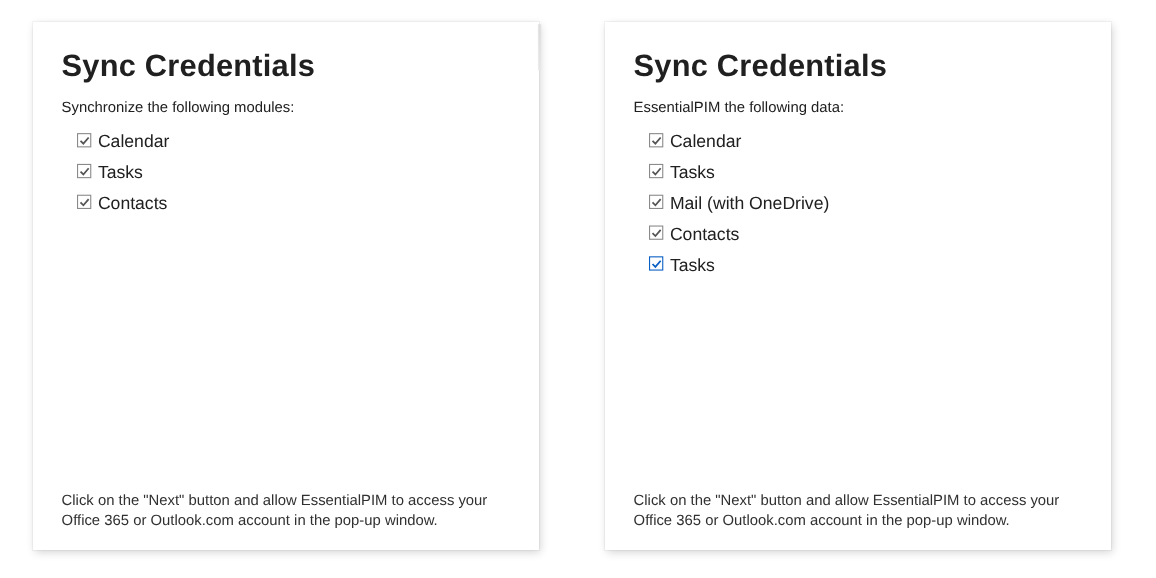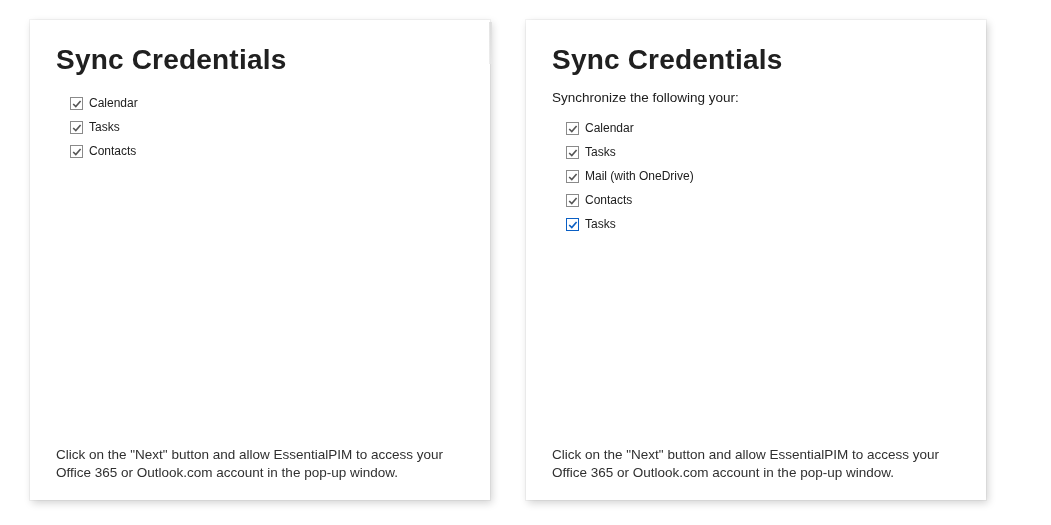--- a/index.html
+++ b/index.html
@@ -9,21 +9,21 @@
     font-family: "Segoe UI", Tahoma, Geneva, sans-serif;
     color: #202020;
   }
   .stage {
     width: 1051px;
     height: 525px;
     position: relative;
     box-sizing: border-box;
     padding: 20px 20px 20px 30px;
     display: flex;
-    gap: 36px;
+    gap: 60px;
   }
   .panel {
     position: relative;
     width: 460px;
     height: 480px;
     background: #ffffff;
     box-sizing: border-box;
     padding: 24px 26px 18px 26px;
     box-shadow:
        0 0 0 1px rgba(0,0,0,0.04),
@@ -49,24 +49,24 @@
   }
   .subtitle {
     font-size: 13.5px;
     margin: 0 0 10px 0;
   }
   .options {
     padding-left: 14px;
   }
   .opt {
     display: flex;
-    align-items: flex-end;
+    align-items: flex-start;
     gap: 6px;
     margin: 6px 0 10px 0;
-    font-size: 12px;
+    font-size: 16px;
   }
   .chk {
     width: 13px;
     height: 13px;
     border: 1px solid #8a8a8a;
     box-sizing: border-box;
     position: relative;
     flex: 0 0 13px;
   }
   .chk.gray svg { stroke: #555; }
@@ -89,20 +89,21 @@
     padding-right: 10px;
   }
 </style>
 </head>
 <body>
 
 <div class="stage">
 
   <div class="panel left">
     <h1 class="title">Sync Credentials</h1>
+    <div class="subtitle">Synchronize the following modules:</div>
     <div class="options">
 
       <label class="opt">
         <span class="chk gray">
           <svg viewBox="0 0 10 10">
               <polyline points="1.2,5 3.8,7.6 8.6,2"></polyline>
             </svg>
         </span>
         <span>Calendar</span>
       </label>
@@ -125,21 +126,21 @@
         <span>Contacts</span>
       </label>
 
     </div>
     <div class="spacer"></div>
     <div class="footer">Click on the "Next" button and allow EssentialPIM to access your Office 365 or Outlook.com account in the pop-up window.</div>
   </div>
 
   <div class="panel">
     <h1 class="title">Sync Credentials</h1>
-    <div class="subtitle">Synchronize the following your:</div>
+    <div class="subtitle">EssentialPIM the following data:</div>
     <div class="options">
 
       <label class="opt">
         <span class="chk gray">
           <svg viewBox="0 0 10 10">
               <polyline points="1.2,5 3.8,7.6 8.6,2"></polyline>
             </svg>
         </span>
         <span>Calendar</span>
       </label>

